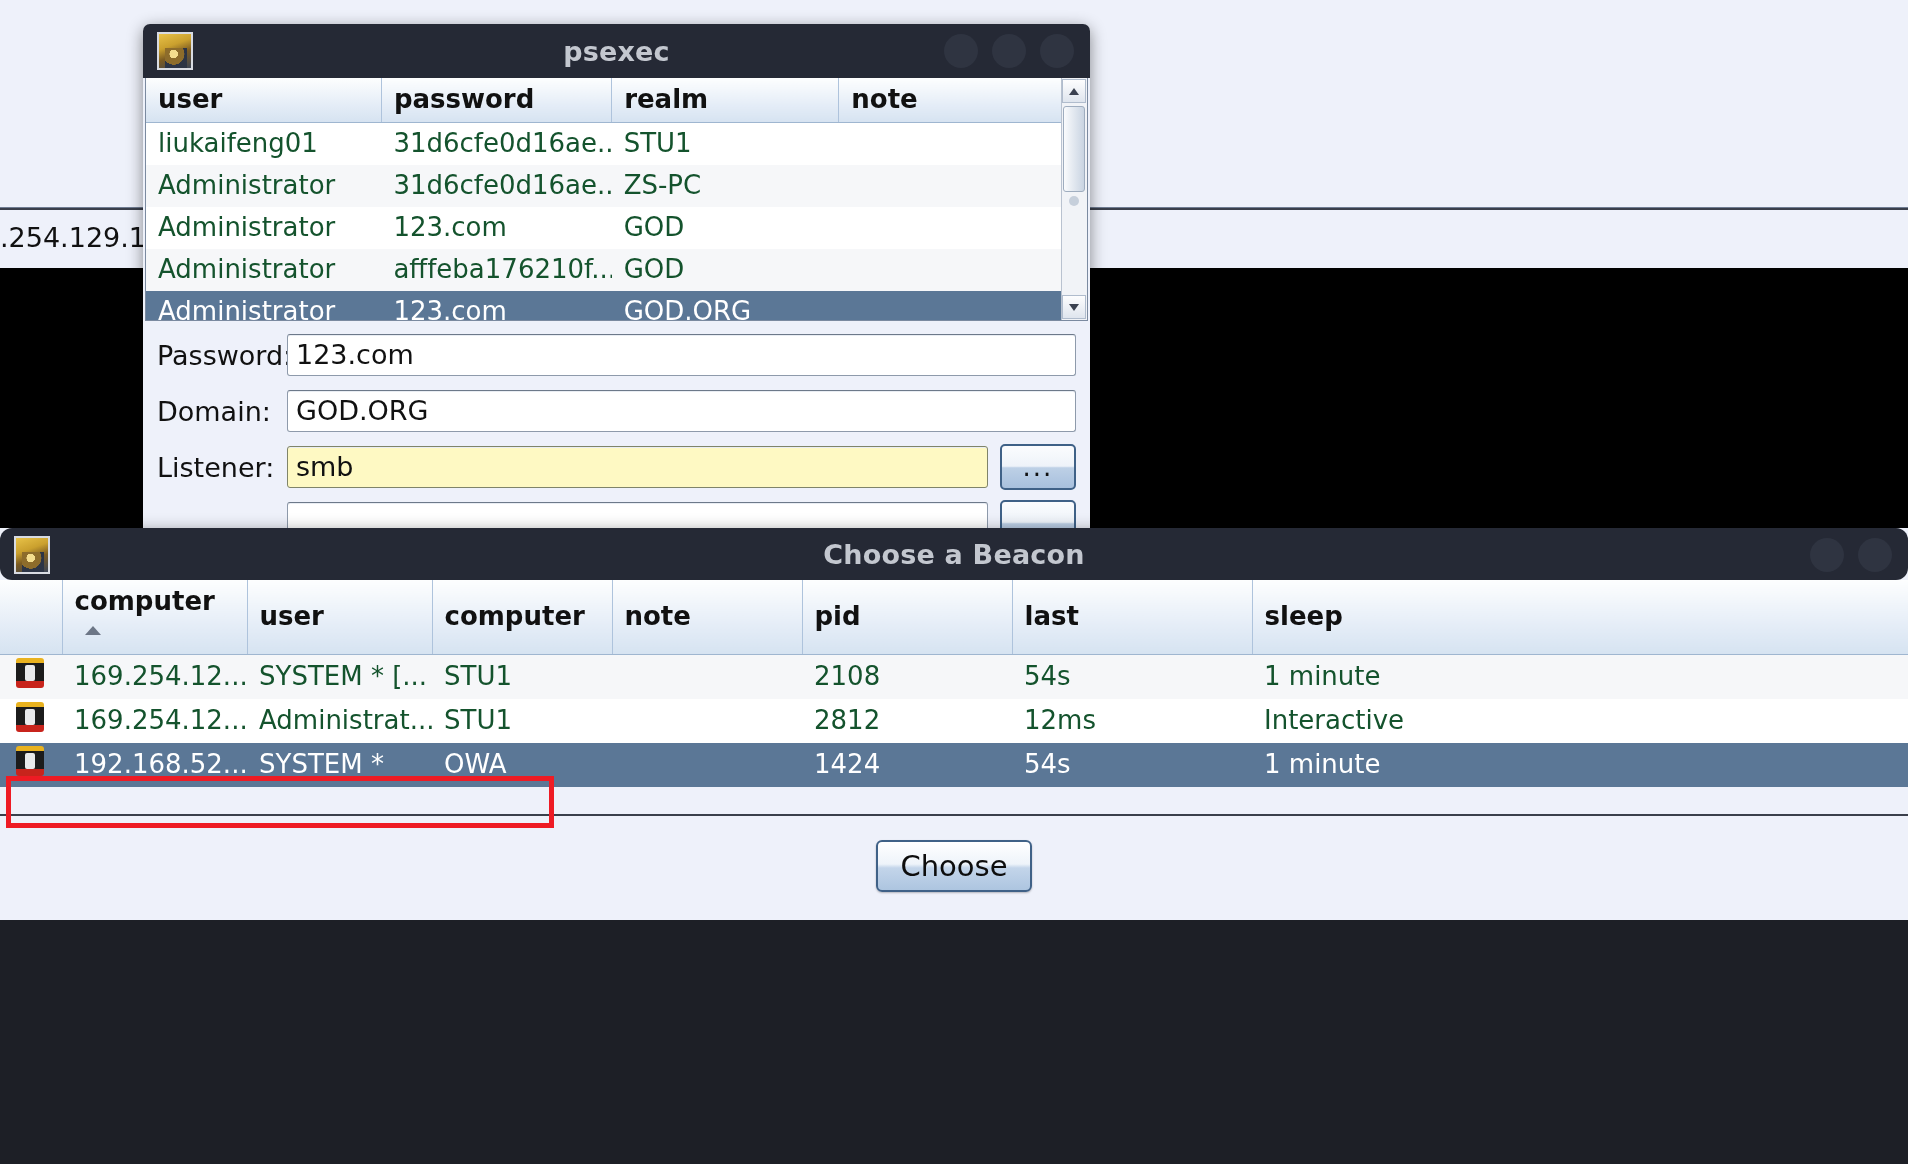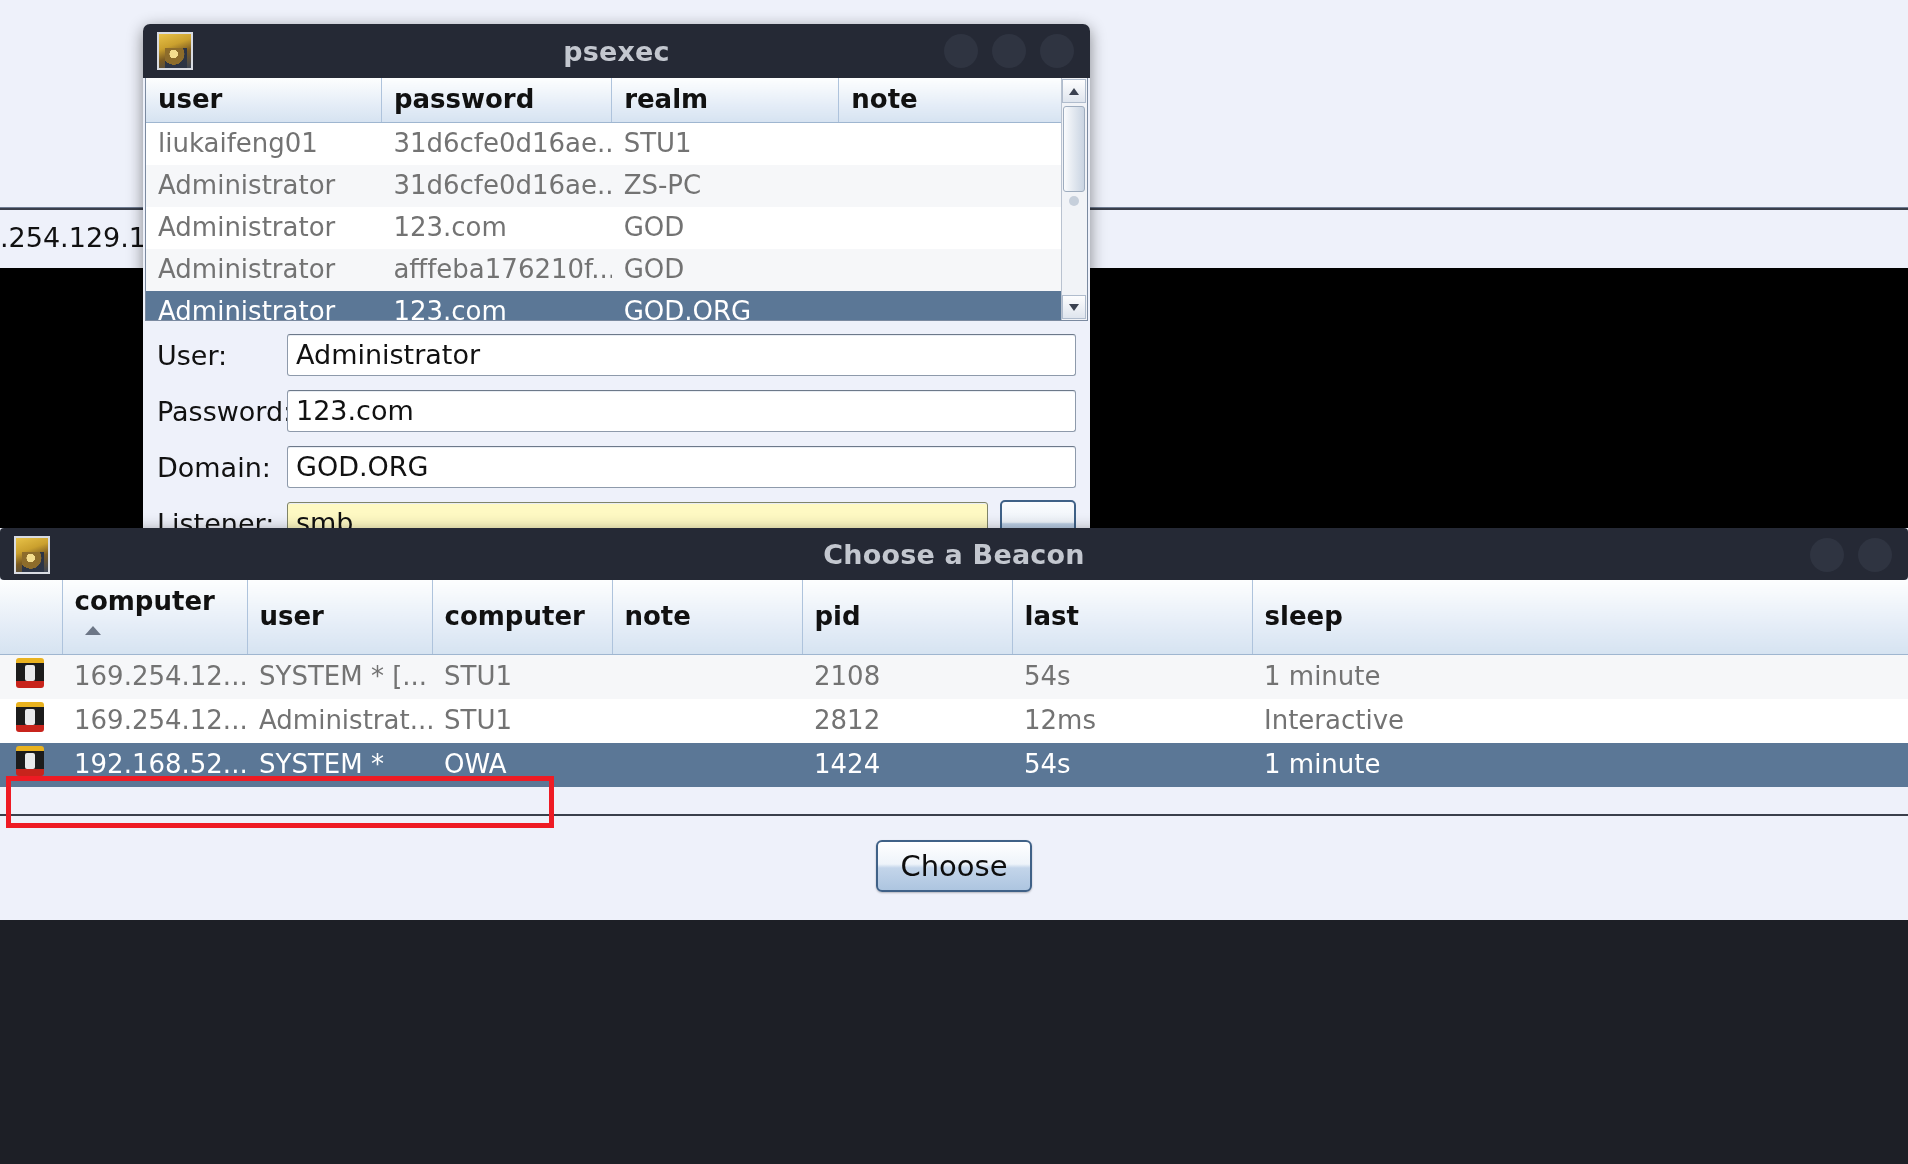--- a/index.html
+++ b/index.html
@@ -88,21 +88,21 @@
     font-weight: bold;
     font-size: 26px;
     color: #111;
     text-align: left;
     padding: 6px 10px 8px 12px;
     height: 42px;
     position: relative;
   }
   .tbl td {
     font-size: 26px;
-    color: #737373;
+    color: #14532d;
     padding: 3px 10px 5px 12px;
     height: 42px;
     white-space: nowrap;
     overflow: hidden;
   }
   .row-even td { background: #ffffff; }
   .row-odd  td { background: #f6f7f9; }
   .row-sel  td { background: #5b7796; color: #ffffff; }
 
   .sort-asc {
@@ -175,21 +175,21 @@
     width: 76px; height: 46px;
     background: linear-gradient(180deg,#fbfcfe 0%, #eef3f9 48%, #bdd0e6 52%, #a8c0dd 100%);
     border: 2px solid #3f6187;
     border-radius: 5px;
     display: flex; align-items: center; justify-content: center;
     font-size: 26px; color: #111; letter-spacing: 2px;
   }
 
   
   #beacon { left: 0px; top: 528px; width: 1908px; height: 392px; }
-  #beacon .titlebar { border-radius: 4px; height: 52px; }
+  #beacon .titlebar { border-radius: 12px; height: 52px; }
   #beacon .beacon-table-wrap {
     background: #eef1fa;
     height: 236px;
     border-bottom: 2px solid #3a3f4b;
     overflow: hidden;
   }
   #beacon td.c-icon { width: 62px; padding-left: 16px; padding-right: 0; }
   .beacon-ico {
     width: 28px; height: 30px; position: relative; display: inline-block;
   }
@@ -317,24 +317,20 @@
 
       <div class="creds-scroll">
         <div class="sb-arrow up"></div>
         <div class="sb-thumb"></div>
         <div class="sb-grip"></div>
         <div class="sb-arrow down"></div>
       </div>
     </div>
 
     <div class="form">
-      <div class="frow">
-        <div class="flabel">User:</div>
-        <div class="finput">Administrator</div>
-      </div>
       <div class="frow">
         <div class="flabel">Password:</div>
         <div class="finput">123.com</div>
       </div>
       <div class="frow">
         <div class="flabel">Domain:</div>
         <div class="finput">GOD.ORG</div>
       </div>
       <div class="frow">
         <div class="flabel">Listener:</div>

